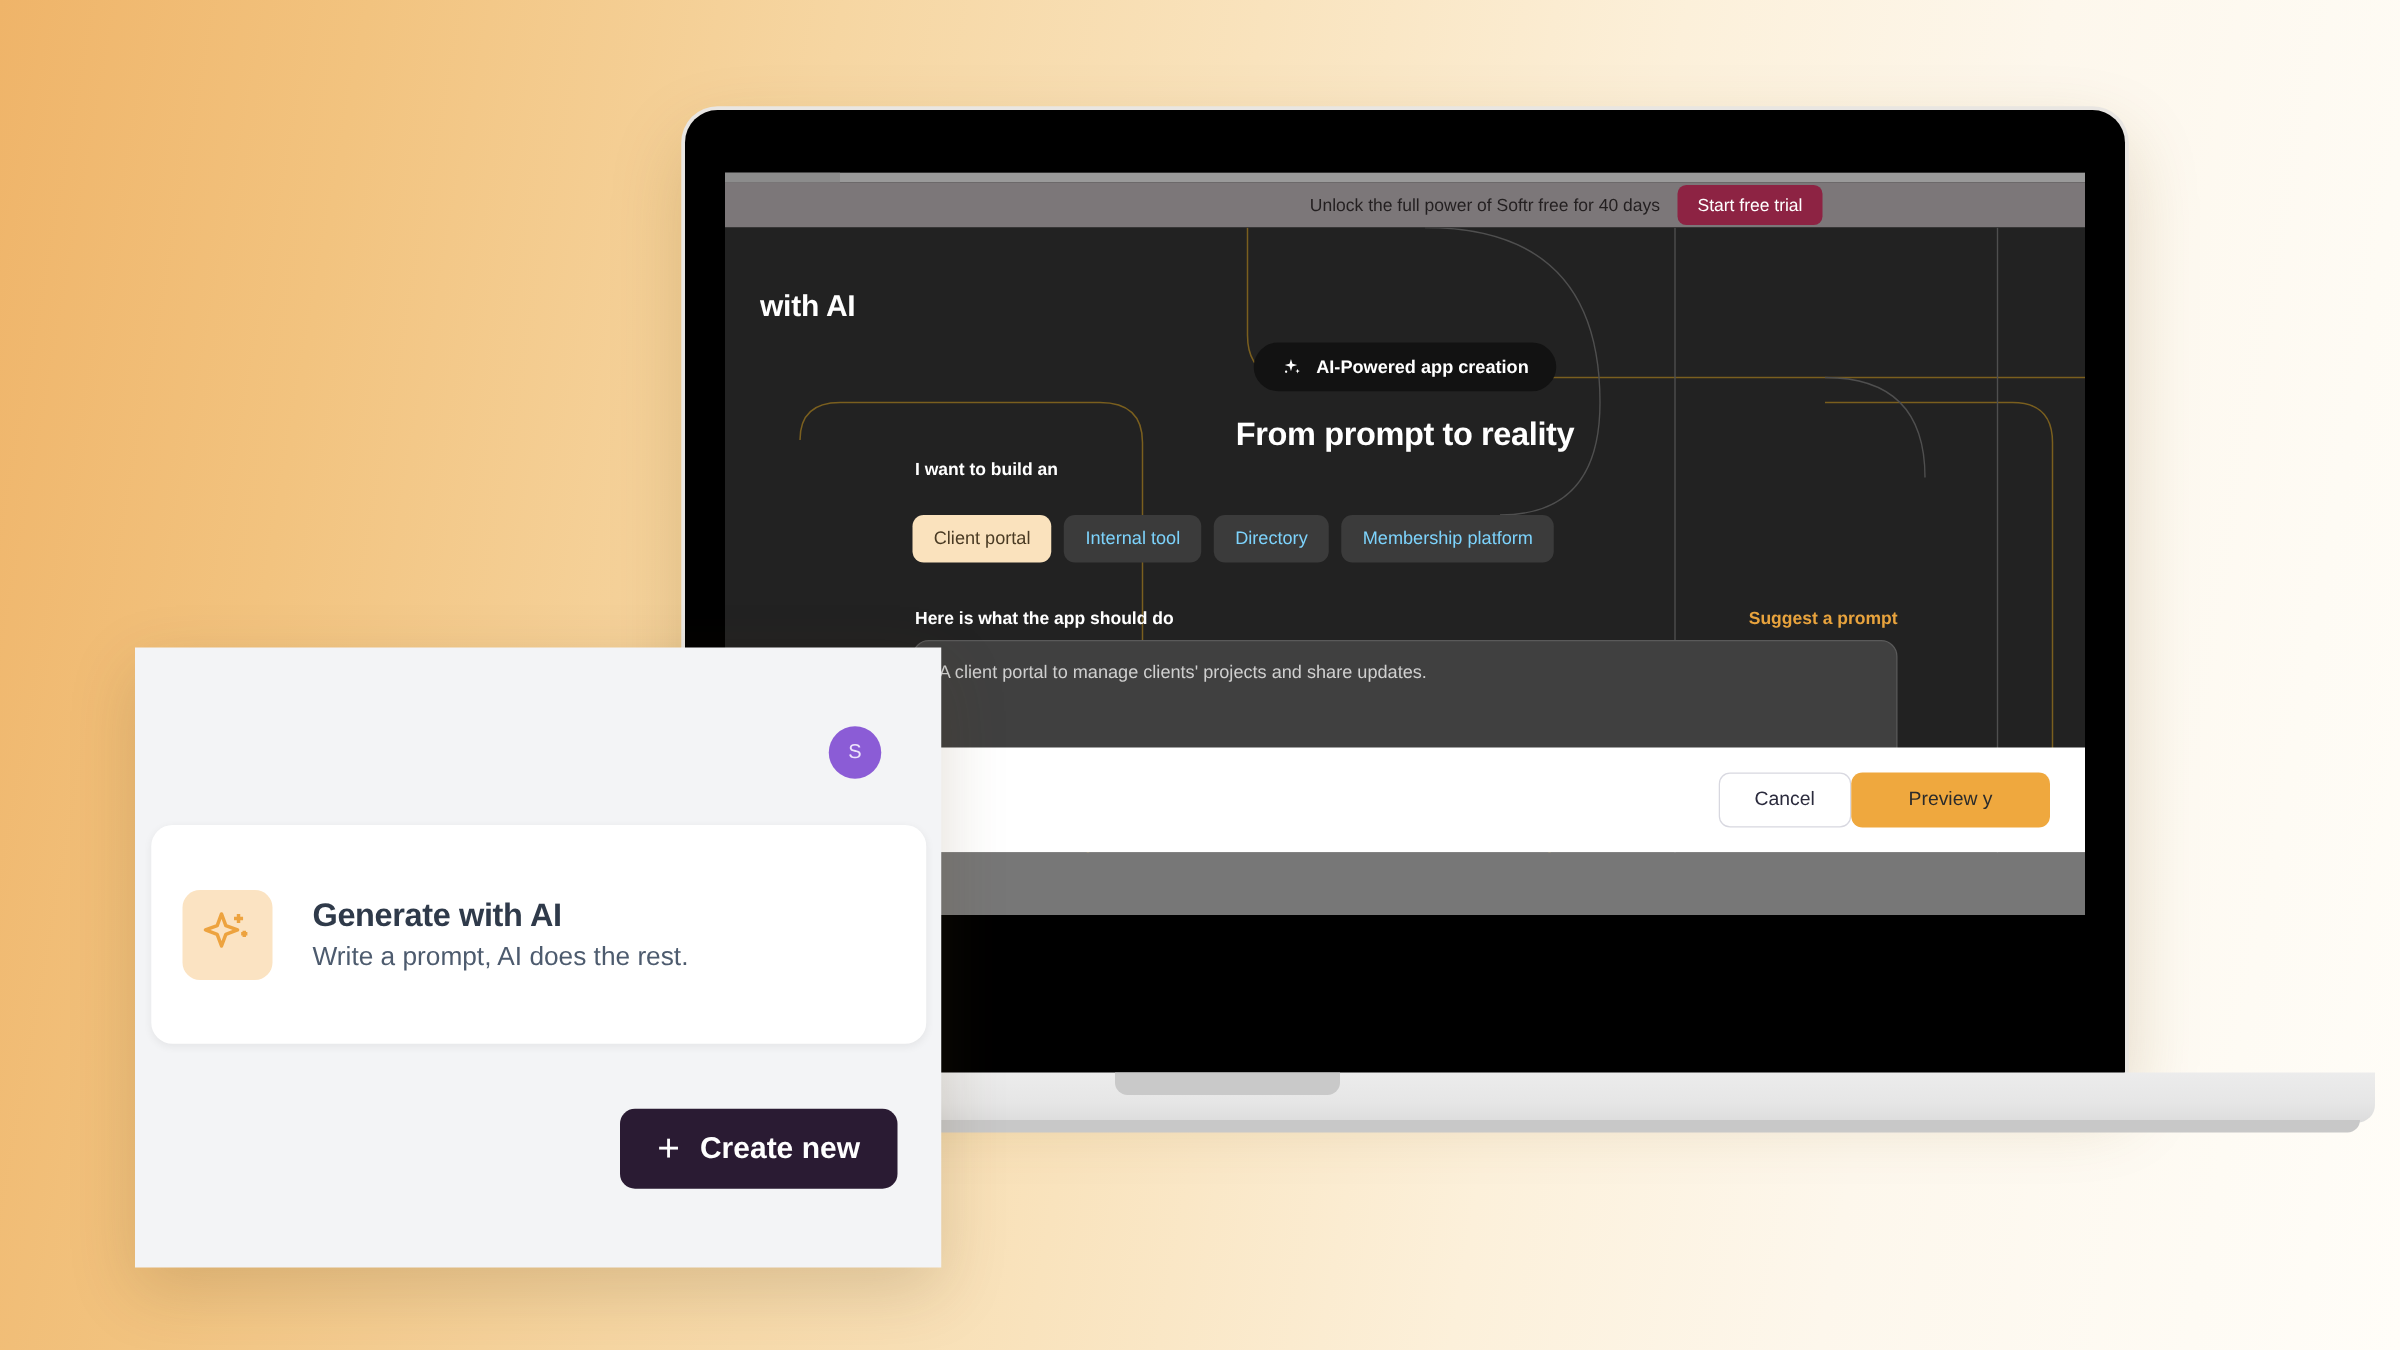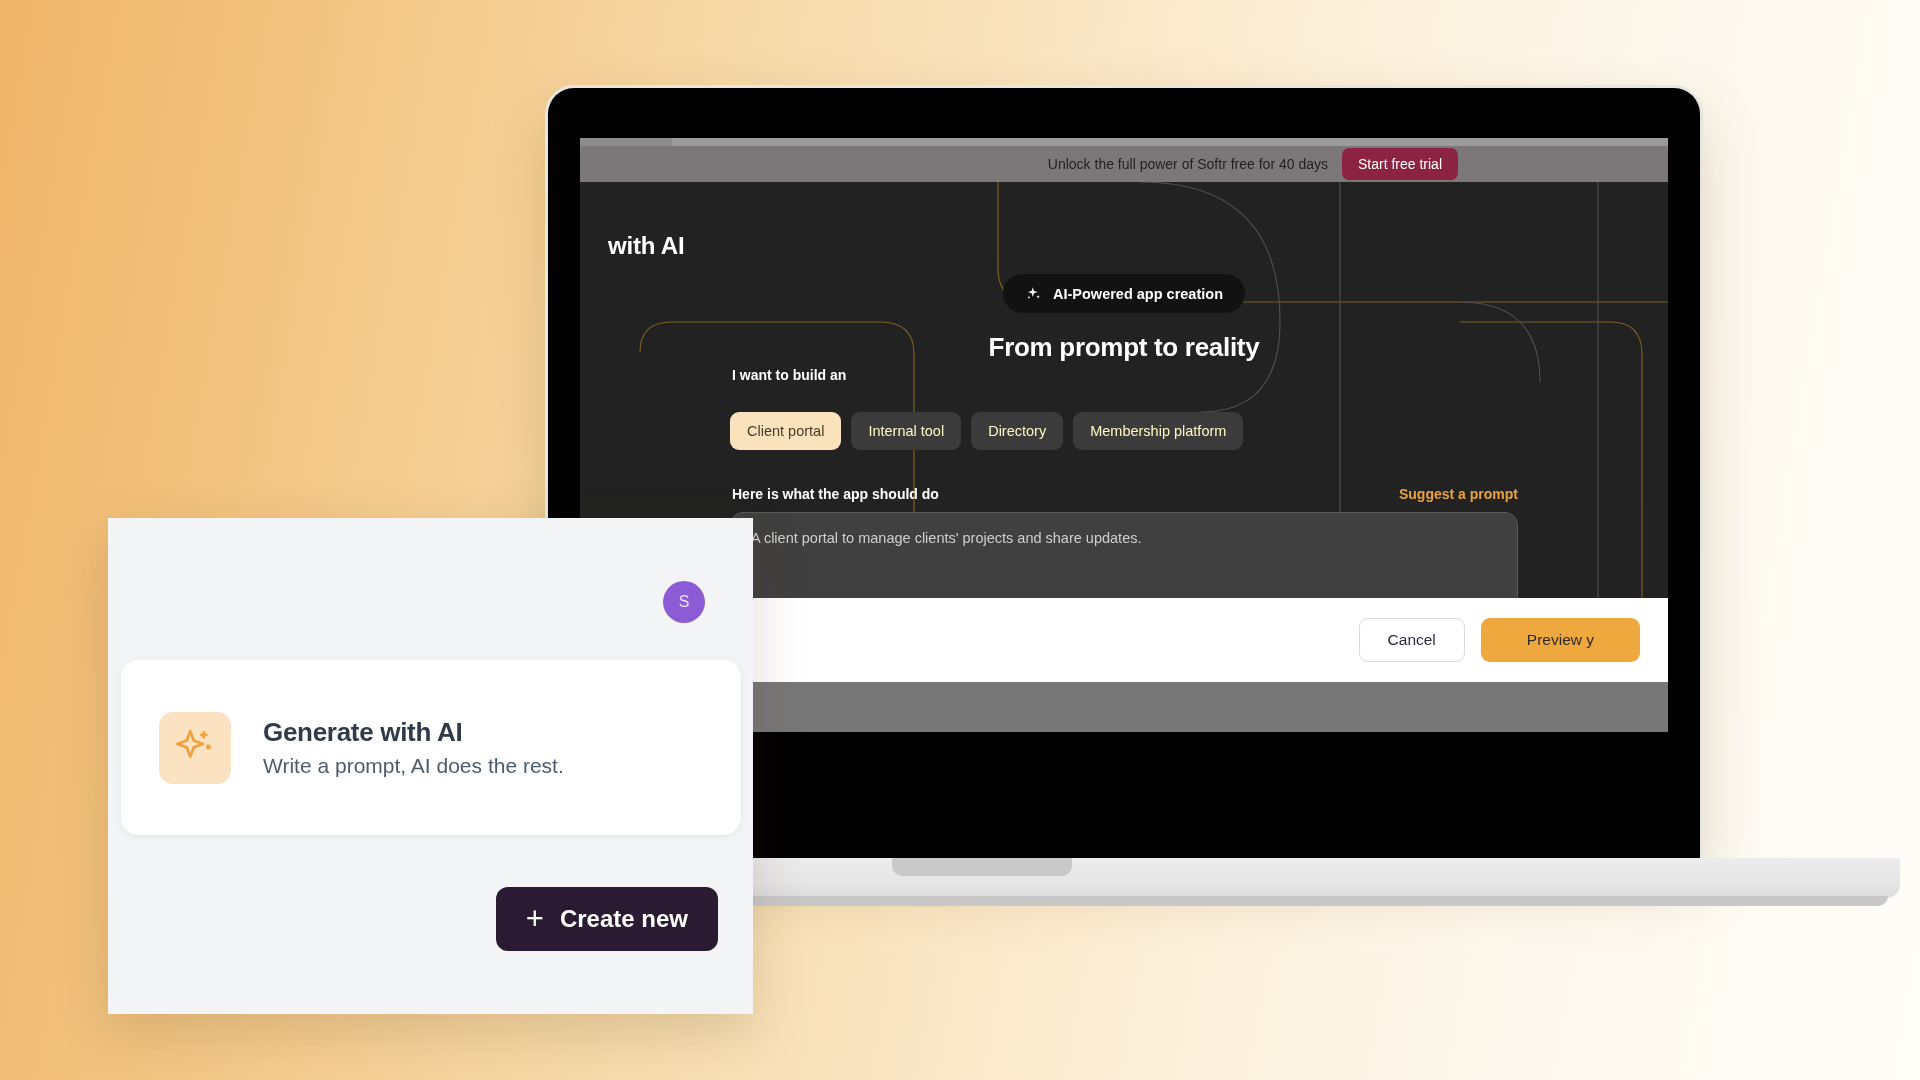--- a/index.html
+++ b/index.html
@@ -138,21 +138,21 @@
     position:absolute; right:150px; top:304px;
     font-size:14px; font-weight:700; color:#e8a33d;
     cursor:pointer;
   }
 
   .chips {
     position:absolute; left:150px; top:230px;
     display:flex; gap:10px;
   }
   .chip {
-    background:#3b3b3b; color:#fef9c3;
+    background:#3b3b3b; color:#7dd3fc;
     font-size:14.5px; font-weight:400;
     padding:11px 17px; border-radius:9px;
     white-space:nowrap; cursor:pointer;
   }
   .chip.selected { background:#fae2bd; color:#4a3b24; }
 
   .prompt-box {
     position:absolute; left:150px; top:330px;
     width:788px; height:125px;
     background:#404040;
@@ -165,21 +165,21 @@
   .counter {
     position:absolute; right:152px; top:468px;
     font-size:14px; color:#8e8e8e;
   }
 
   
   .footer {
     position:absolute; left:0; bottom:110px; width:100%; height:84px;
     background:#ffffff;
     display:flex; align-items:center; justify-content:flex-end;
-    padding-right:28px; gap:16px;
+    padding-right:28px; 
   }
   .btn-cancel {
     background:#fff; color:#2b2b3d;
     border:1px solid #d8d8e0;
     font-size:15.5px;
     padding:12px 28px; border-radius:9px;
     cursor:pointer;
   }
   .btn-preview {
     background:#efa83e; color:#2b2b2b;
@@ -210,21 +210,21 @@
     background:#8b5cd6; color:#ede4fb;
     display:flex; align-items:center; justify-content:center;
     font-size:16px; cursor:pointer;
   }
   .ai-card {
     position:absolute; left:13px; top:142px;
     width:620px; height:175px;
     background:#ffffff; border-radius:17px;
     box-shadow:0 2px 7px rgba(0,0,0,.06);
     display:flex; align-items:center;
-    padding-left:38px; gap:32px;
+    padding-left:25px; gap:32px;
     cursor:pointer;
   }
   .ai-icon {
     width:72px; height:72px; border-radius:14px;
     background:#fbe3c2;
     display:flex; align-items:center; justify-content:center;
     flex:0 0 auto;
   }
   .ai-title {
     font-size:26px; font-weight:700; color:#2f3a4a;

